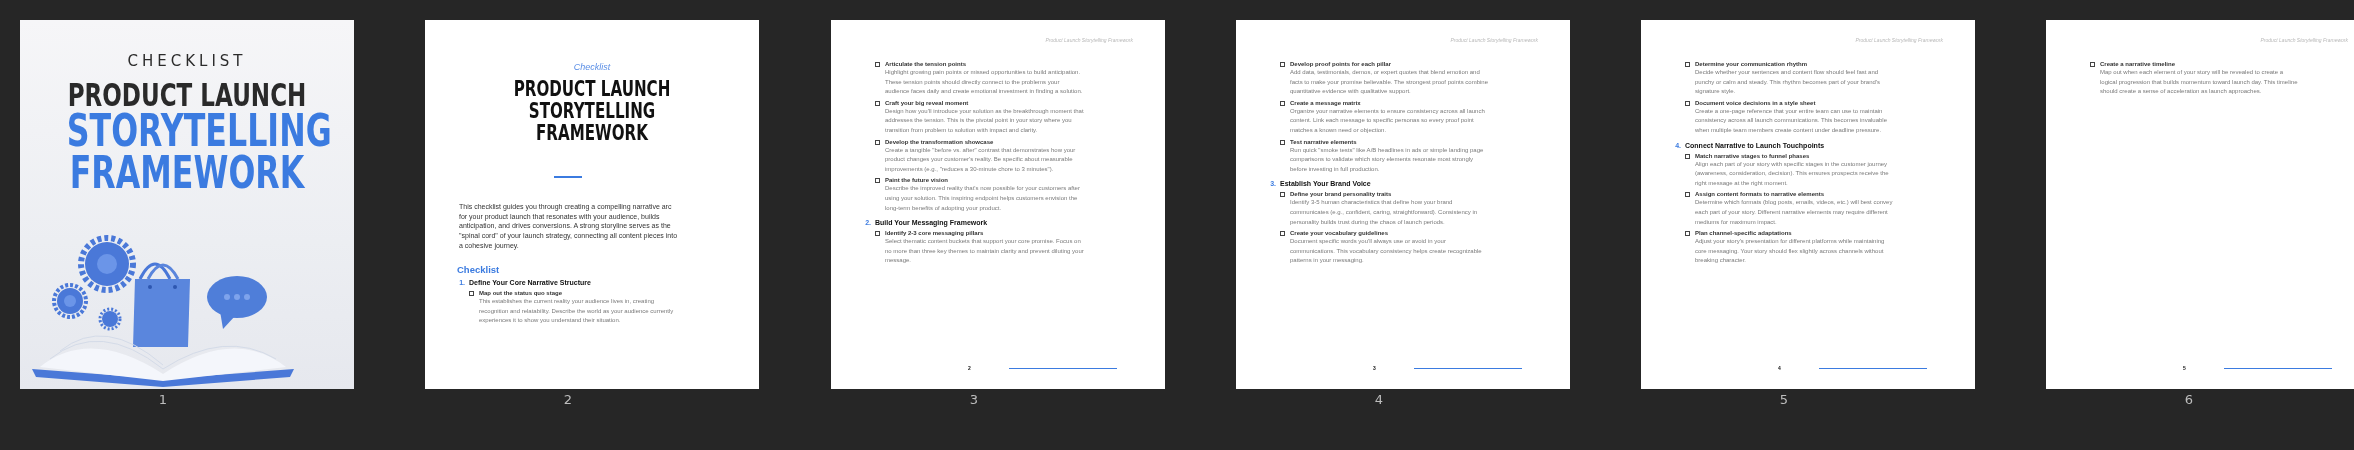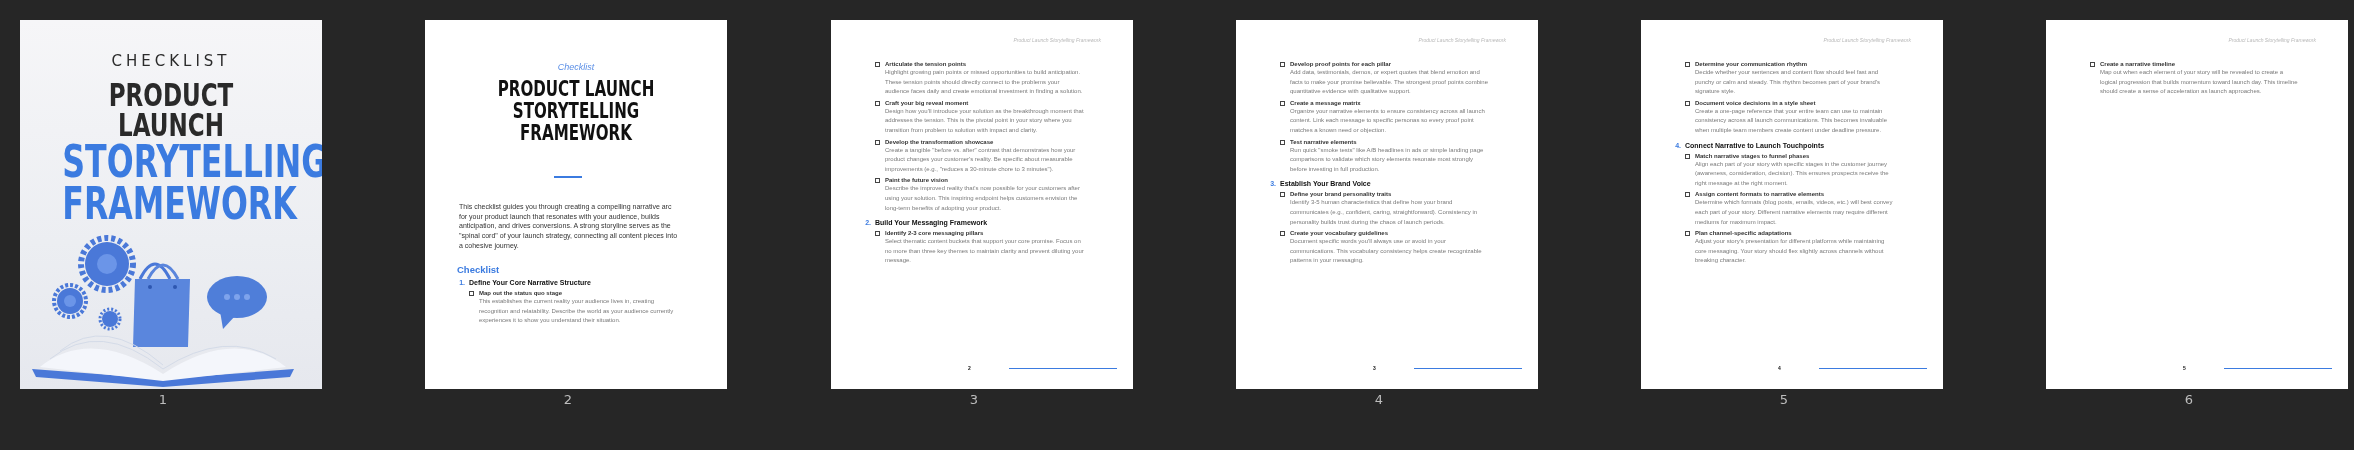--- a/index.html
+++ b/index.html
@@ -1,20 +1,20 @@
 <!DOCTYPE html>
 <html><head>
 <meta charset="utf-8">
 <style>
   * { box-sizing: border-box; margin: 0; padding: 0; }
   html, body { width: 2354px; height: 450px; background: #262626; overflow: hidden; }
   body { position: relative; font-family: "Liberation Sans", sans-serif; }
 
   .page-slot { position: absolute; top: 20px; width: 286px; }
-  .page { position: relative; width: 302px; height: 369px; background: #ffffff; overflow: hidden; }
+  .page { position: relative; width: 334px; height: 369px; background: #ffffff; overflow: hidden; }
   .page-label { position: absolute; top: 392px; width: 286px; text-align: center; color: #bdbdbd; font-size: 13px; font-family: "DejaVu Sans", sans-serif; }
 
   
   .cover { background: linear-gradient(180deg, #f6f6f8 0%, #eceef2 60%, #e6e8ee 100%); }
   .cover-eyebrow { position: absolute; top: 32px; width: 100%; text-align: center; font-size: 15px; letter-spacing: 4px; color: #2b2b2b; font-family: "DejaVu Sans", sans-serif; }
   .cover-title { position: absolute; top: 60px; width: 100%; text-align: center; font-family: "DejaVu Sans", sans-serif; font-weight: bold; line-height: 0.95; transform: scaleX(0.72); transform-origin: center; }
   .cover-title .l1 { font-size: 32px; color: #2a2a2a; display: block; }
   .cover-title .l2 { font-size: 44px; color: #3b7be0; display: block; }
   .cover-title .l3 { font-size: 44px; color: #3b7be0; display: block; }
   .cover-art { position: absolute; left: 0; bottom: 0; width: 286px; height: 170px; }

